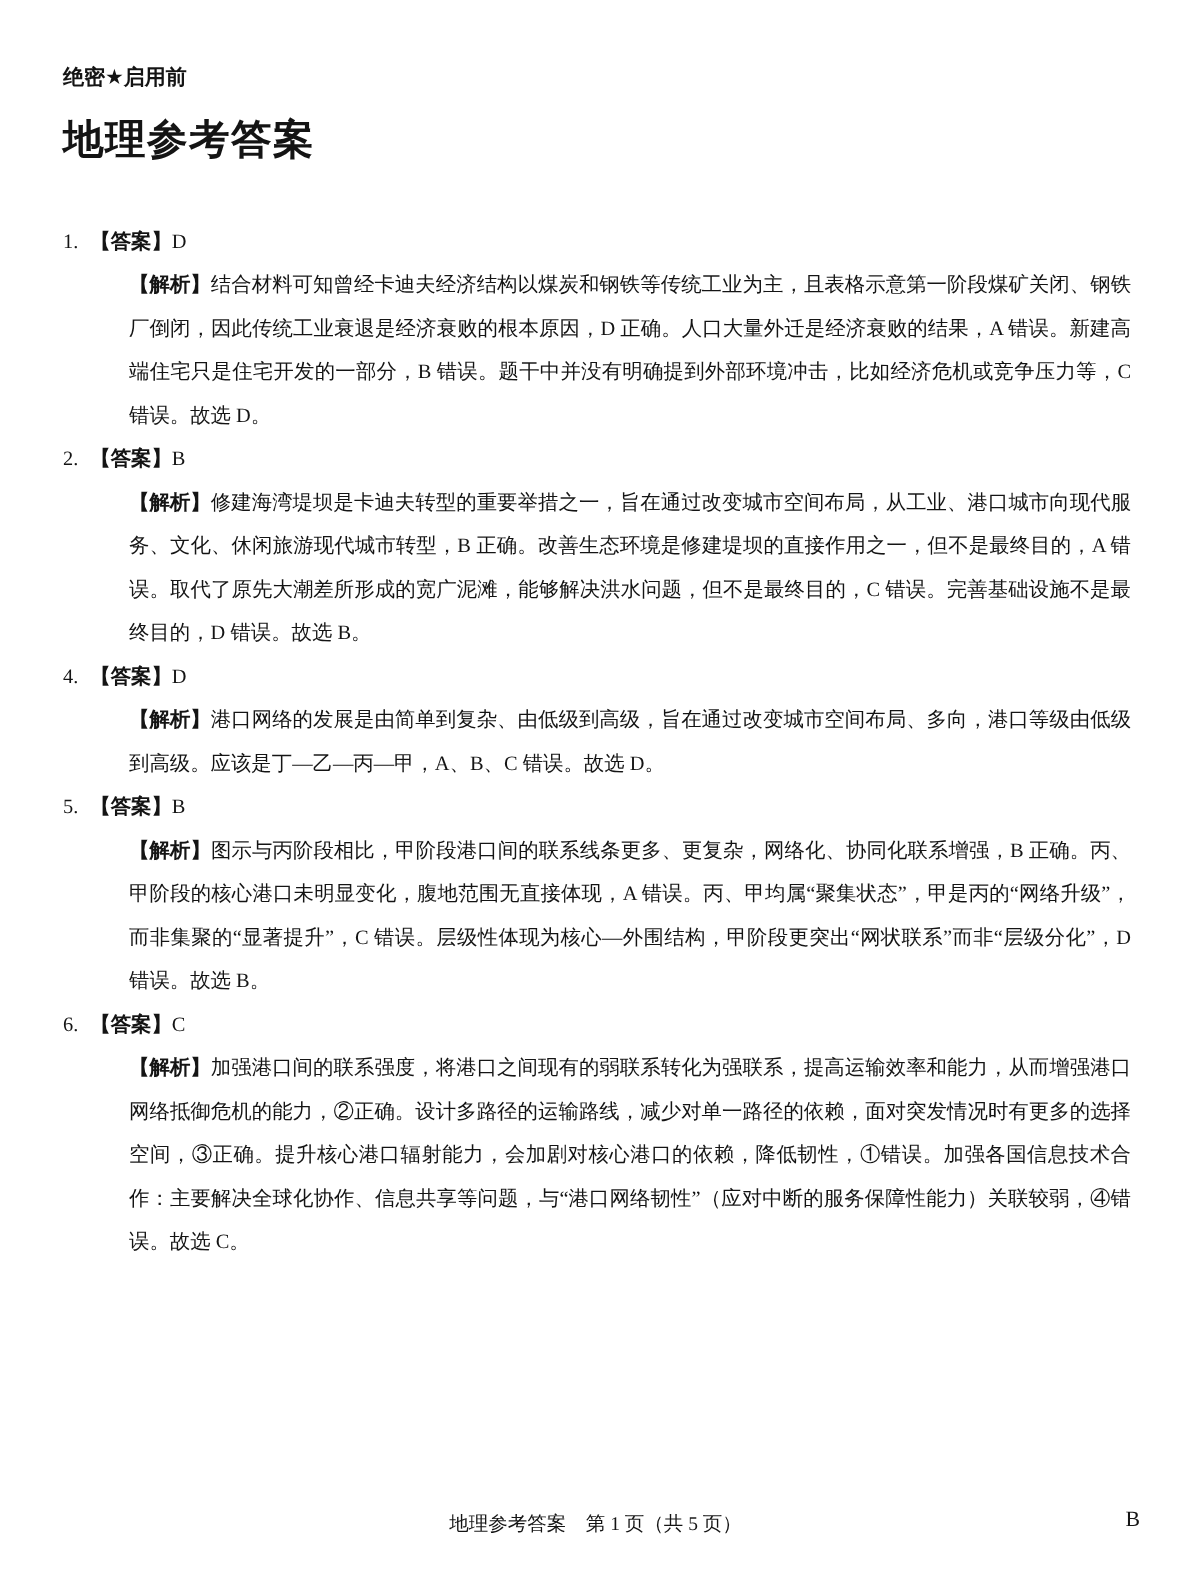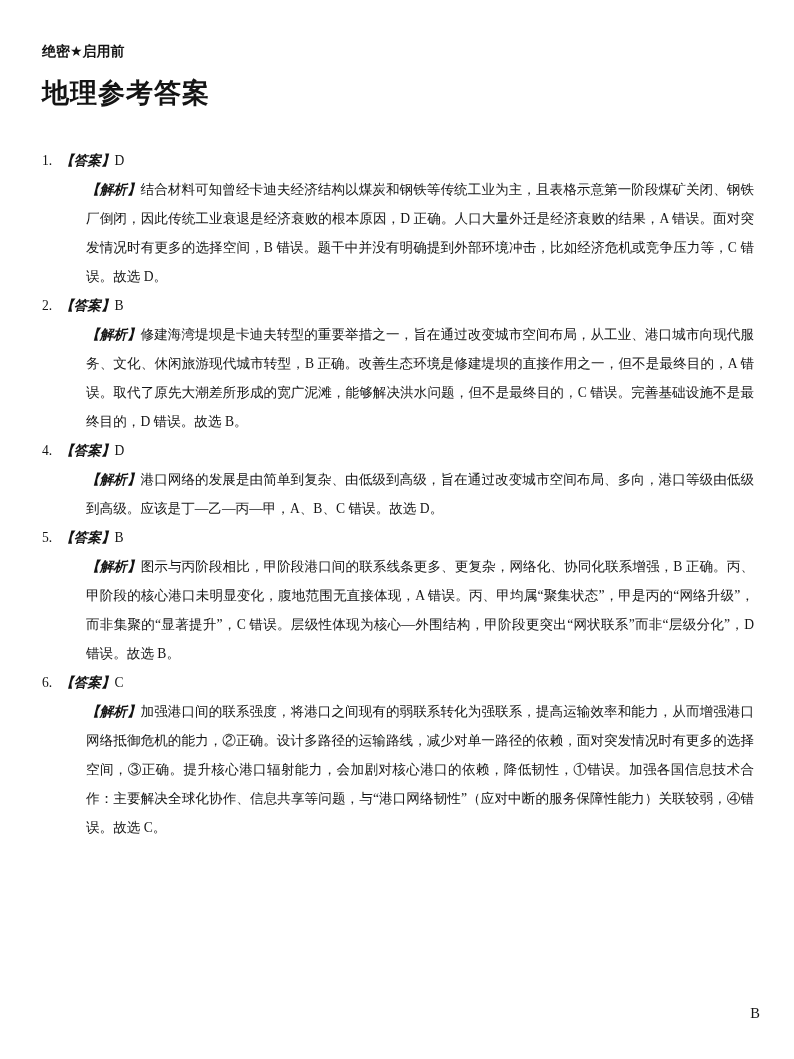--- a/index.html
+++ b/index.html
@@ -40,21 +40,21 @@
     margin-left: 44px;
     font-size: 13.6px;
     line-height: 29px;
     text-align: justify;
   }
   .answer-line {
     text-indent: -44px;
     text-align: left;
   }
   .num { margin-right: 8px; }
-  .label { font-weight: bold; font-style: italic; }
+  .label { font-weight: bold; }
   .analysis { margin: 0; }
   .footer {
     position: absolute;
     left: 0;
     bottom: 32px;
     width: 100%;
     height: 20px;
     font-size: 13px;
   }
   .footer-center {
@@ -77,21 +77,21 @@
 <div class="page">
 
   <div class="classification">绝密★启用前</div>
 
   <h1 class="doc-title">地理参考答案</h1>
 
   <div class="items">
 
     <div class="item">
       <div class="answer-line"><span class="num">1.</span><span class="label">【答案】</span><span>D</span></div>
-      <p class="analysis"><span class="label">【解析】</span><span>结合材料可知曾经卡迪夫经济结构以煤炭和钢铁等传统工业为主，且表格示意第一阶段煤矿关闭、钢铁厂倒闭，因此传统工业衰退是经济衰败的根本原因，D 正确。人口大量外迁是经济衰败的结果，A 错误。面对突发情况时有更多的选择空间，B 错误。题干中并没有明确提到外部环境冲击，比如经济危机或竞争压力等，C 错误。故选 D。</span></p>
+      <p class="analysis"><span class="label">【解析】</span><span>结合材料可知曾经卡迪夫经济结构以煤炭和钢铁等传统工业为主，且表格示意第一阶段煤矿关闭、钢铁厂倒闭，因此传统工业衰退是经济衰败的根本原因，D 正确。人口大量外迁是经济衰败的结果，A 错误。新建高端住宅只是住宅开发的一部分，B 错误。题干中并没有明确提到外部环境冲击，比如经济危机或竞争压力等，C 错误。故选 D。</span></p>
     </div>
 
     <div class="item">
       <div class="answer-line"><span class="num">2.</span><span class="label">【答案】</span><span>B</span></div>
       <p class="analysis"><span class="label">【解析】</span><span>修建海湾堤坝是卡迪夫转型的重要举措之一，旨在通过改变城市空间布局，从工业、港口城市向现代服务、文化、休闲旅游现代城市转型，B 正确。改善生态环境是修建堤坝的直接作用之一，但不是最终目的，A 错误。取代了原先大潮差所形成的宽广泥滩，能够解决洪水问题，但不是最终目的，C 错误。完善基础设施不是最终目的，D 错误。故选 B。</span></p>
     </div>
 
     <div class="item">
     </div>
 
@@ -106,16 +106,17 @@
     </div>
 
     <div class="item">
       <div class="answer-line"><span class="num">6.</span><span class="label">【答案】</span><span>C</span></div>
       <p class="analysis"><span class="label">【解析】</span><span>加强港口间的联系强度，将港口之间现有的弱联系转化为强联系，提高运输效率和能力，从而增强港口网络抵御危机的能力，②正确。设计多路径的运输路线，减少对单一路径的依赖，面对突发情况时有更多的选择空间，③正确。提升核心港口辐射能力，会加剧对核心港口的依赖，降低韧性，①错误。加强各国信息技术合作：主要解决全球化协作、信息共享等问题，与“港口网络韧性”（应对中断的服务保障性能力）关联较弱，④错误。故选 C。</span></p>
     </div>
 
   </div>
 
   <div class="footer">
+    <div class="footer-center">地理参考答案　第 1 页（共 5 页）</div>
     <div class="footer-right">B</div>
   </div>
 
 </div>
 
 </body></html>

